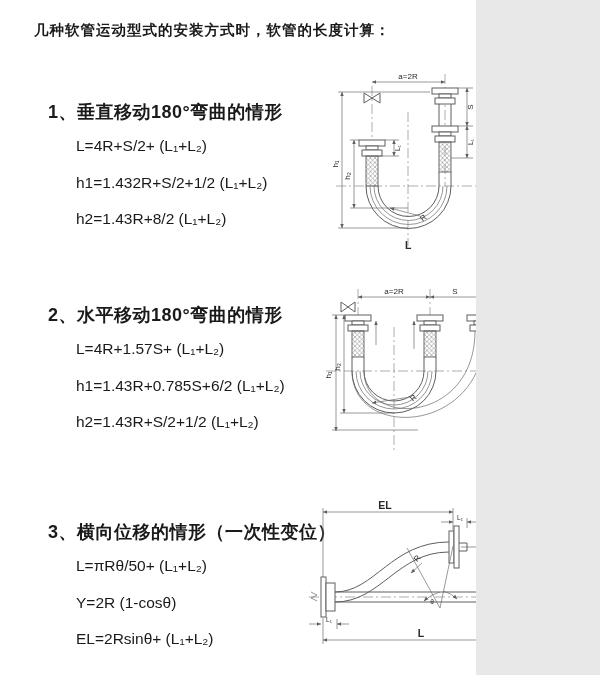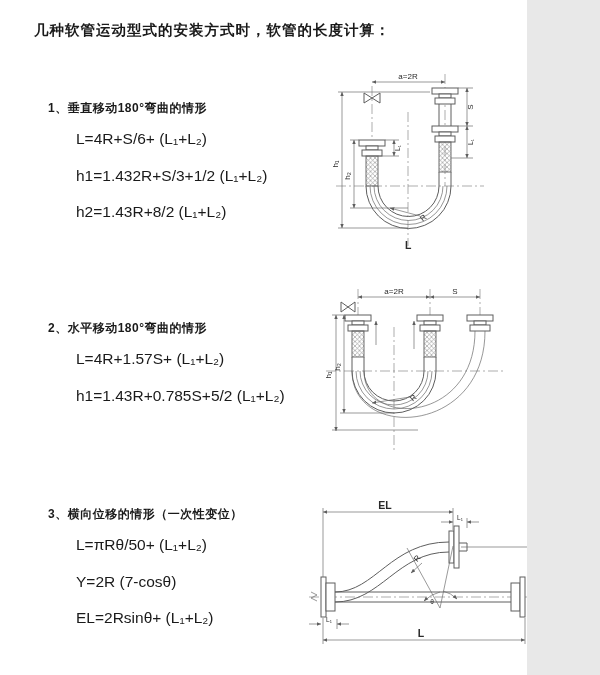--- a/index.html
+++ b/index.html
@@ -1,21 +1,21 @@
 <!DOCTYPE html>
 <html><head>
 <meta charset="utf-8">
 <style>
   html,body{margin:0;padding:0;background:#e8e8e8;}
-  .page{position:relative;width:527px;height:675px;background:#ffffff;overflow:hidden;
+  .page{position:relative;width:476px;height:675px;background:#ffffff;overflow:hidden;
         font-family:"Liberation Sans","DejaVu Sans",sans-serif;color:#1a1a1a;}
   .title{position:absolute;left:34px;top:21px;font-size:14.5px;font-weight:600;letter-spacing:1px;}
   .section{position:absolute;left:48px;}
-  .sec1{top:100px;} .sec2{top:320px;} .sec3{top:506px;}
-  .heading{font-size:12px;font-weight:600;letter-spacing:0.5px;}
+  .sec1{top:100px;} .sec2{top:303px;} .sec3{top:520px;}
+  .heading{font-size:18px;font-weight:600;letter-spacing:0.5px;}
   .formulas{margin-left:28px;margin-top:4px;}
   .formula{font-size:15.5px;line-height:36.5px;white-space:pre;}
   .dia{position:absolute;}
   .d1{left:312px;top:68px;} .d2{left:310px;top:283px;} .d3{left:303px;top:500px;}
   
   .ol{stroke:#5e5e5e;stroke-width:1;fill:none;}
   .ol2{stroke:#6a6a6a;stroke-width:0.7;fill:none;}
   .dl{stroke:#6e6e6e;stroke-width:0.7;fill:none;}
   .cl{stroke:#8a8a8a;stroke-width:0.7;fill:none;stroke-dasharray:10 3 2 3;}
   .fl{fill:#ffffff;stroke:#5e5e5e;stroke-width:1;}
@@ -26,39 +26,40 @@
 </head>
 <body>
 
 <div class="page">
 
   <div class="title">几种软管运动型式的安装方式时，软管的长度计算：</div>
 
   <div class="section sec1">
     <div class="heading">1、垂直移动180°弯曲的情形</div>
     <div class="formulas">
-      <div class="formula">L=4R+S/6+ (L₁+L₂)</div>
-      <div class="formula">h1=1.432R+S/3+1/2 (L₁+L₂)</div>
+      <div class="formula">L=4R+S/2+ (L₁+L₂)</div>
+      <div class="formula">h1=1.432R+S/2+1/2 (L₁+L₂)</div>
       <div class="formula">h2=1.43R+8/2 (L₁+L₂)</div>
     </div>
   </div>
 
   <div class="section sec2">
     <div class="heading">2、水平移动180°弯曲的情形</div>
     <div class="formulas">
       <div class="formula">L=4R+1.57S+ (L₁+L₂)</div>
-      <div class="formula">h1=1.43R+0.785S+5/2 (L₁+L₂)</div>
+      <div class="formula">h1=1.43R+0.785S+6/2 (L₁+L₂)</div>
+      <div class="formula">h2=1.43R+S/2+1/2 (L₁+L₂)</div>
     </div>
   </div>
 
   <div class="section sec3">
     <div class="heading">3、横向位移的情形（一次性变位）</div>
     <div class="formulas">
       <div class="formula">L=πRθ/50+ (L₁+L₂)</div>
-      <div class="formula">Y=2R (7-cosθ)</div>
+      <div class="formula">Y=2R (1-cosθ)</div>
       <div class="formula">EL=2Rsinθ+ (L₁+L₂)</div>
     </div>
   </div>
 
   <svg class="dia d1" width="230" height="190" viewBox="0 0 230 190">
     <defs>
       <marker id="arr" viewBox="0 0 10 10" refX="9.5" refY="5" markerWidth="6.5" markerHeight="6.5" orient="auto-start-reverse">
           <path d="M0,1 L10,5 L0,9 z" fill="#5e5e5e"></path>
         </marker>
       <pattern id="xh" width="4.5" height="4.5" patternUnits="userSpaceOnUse">

